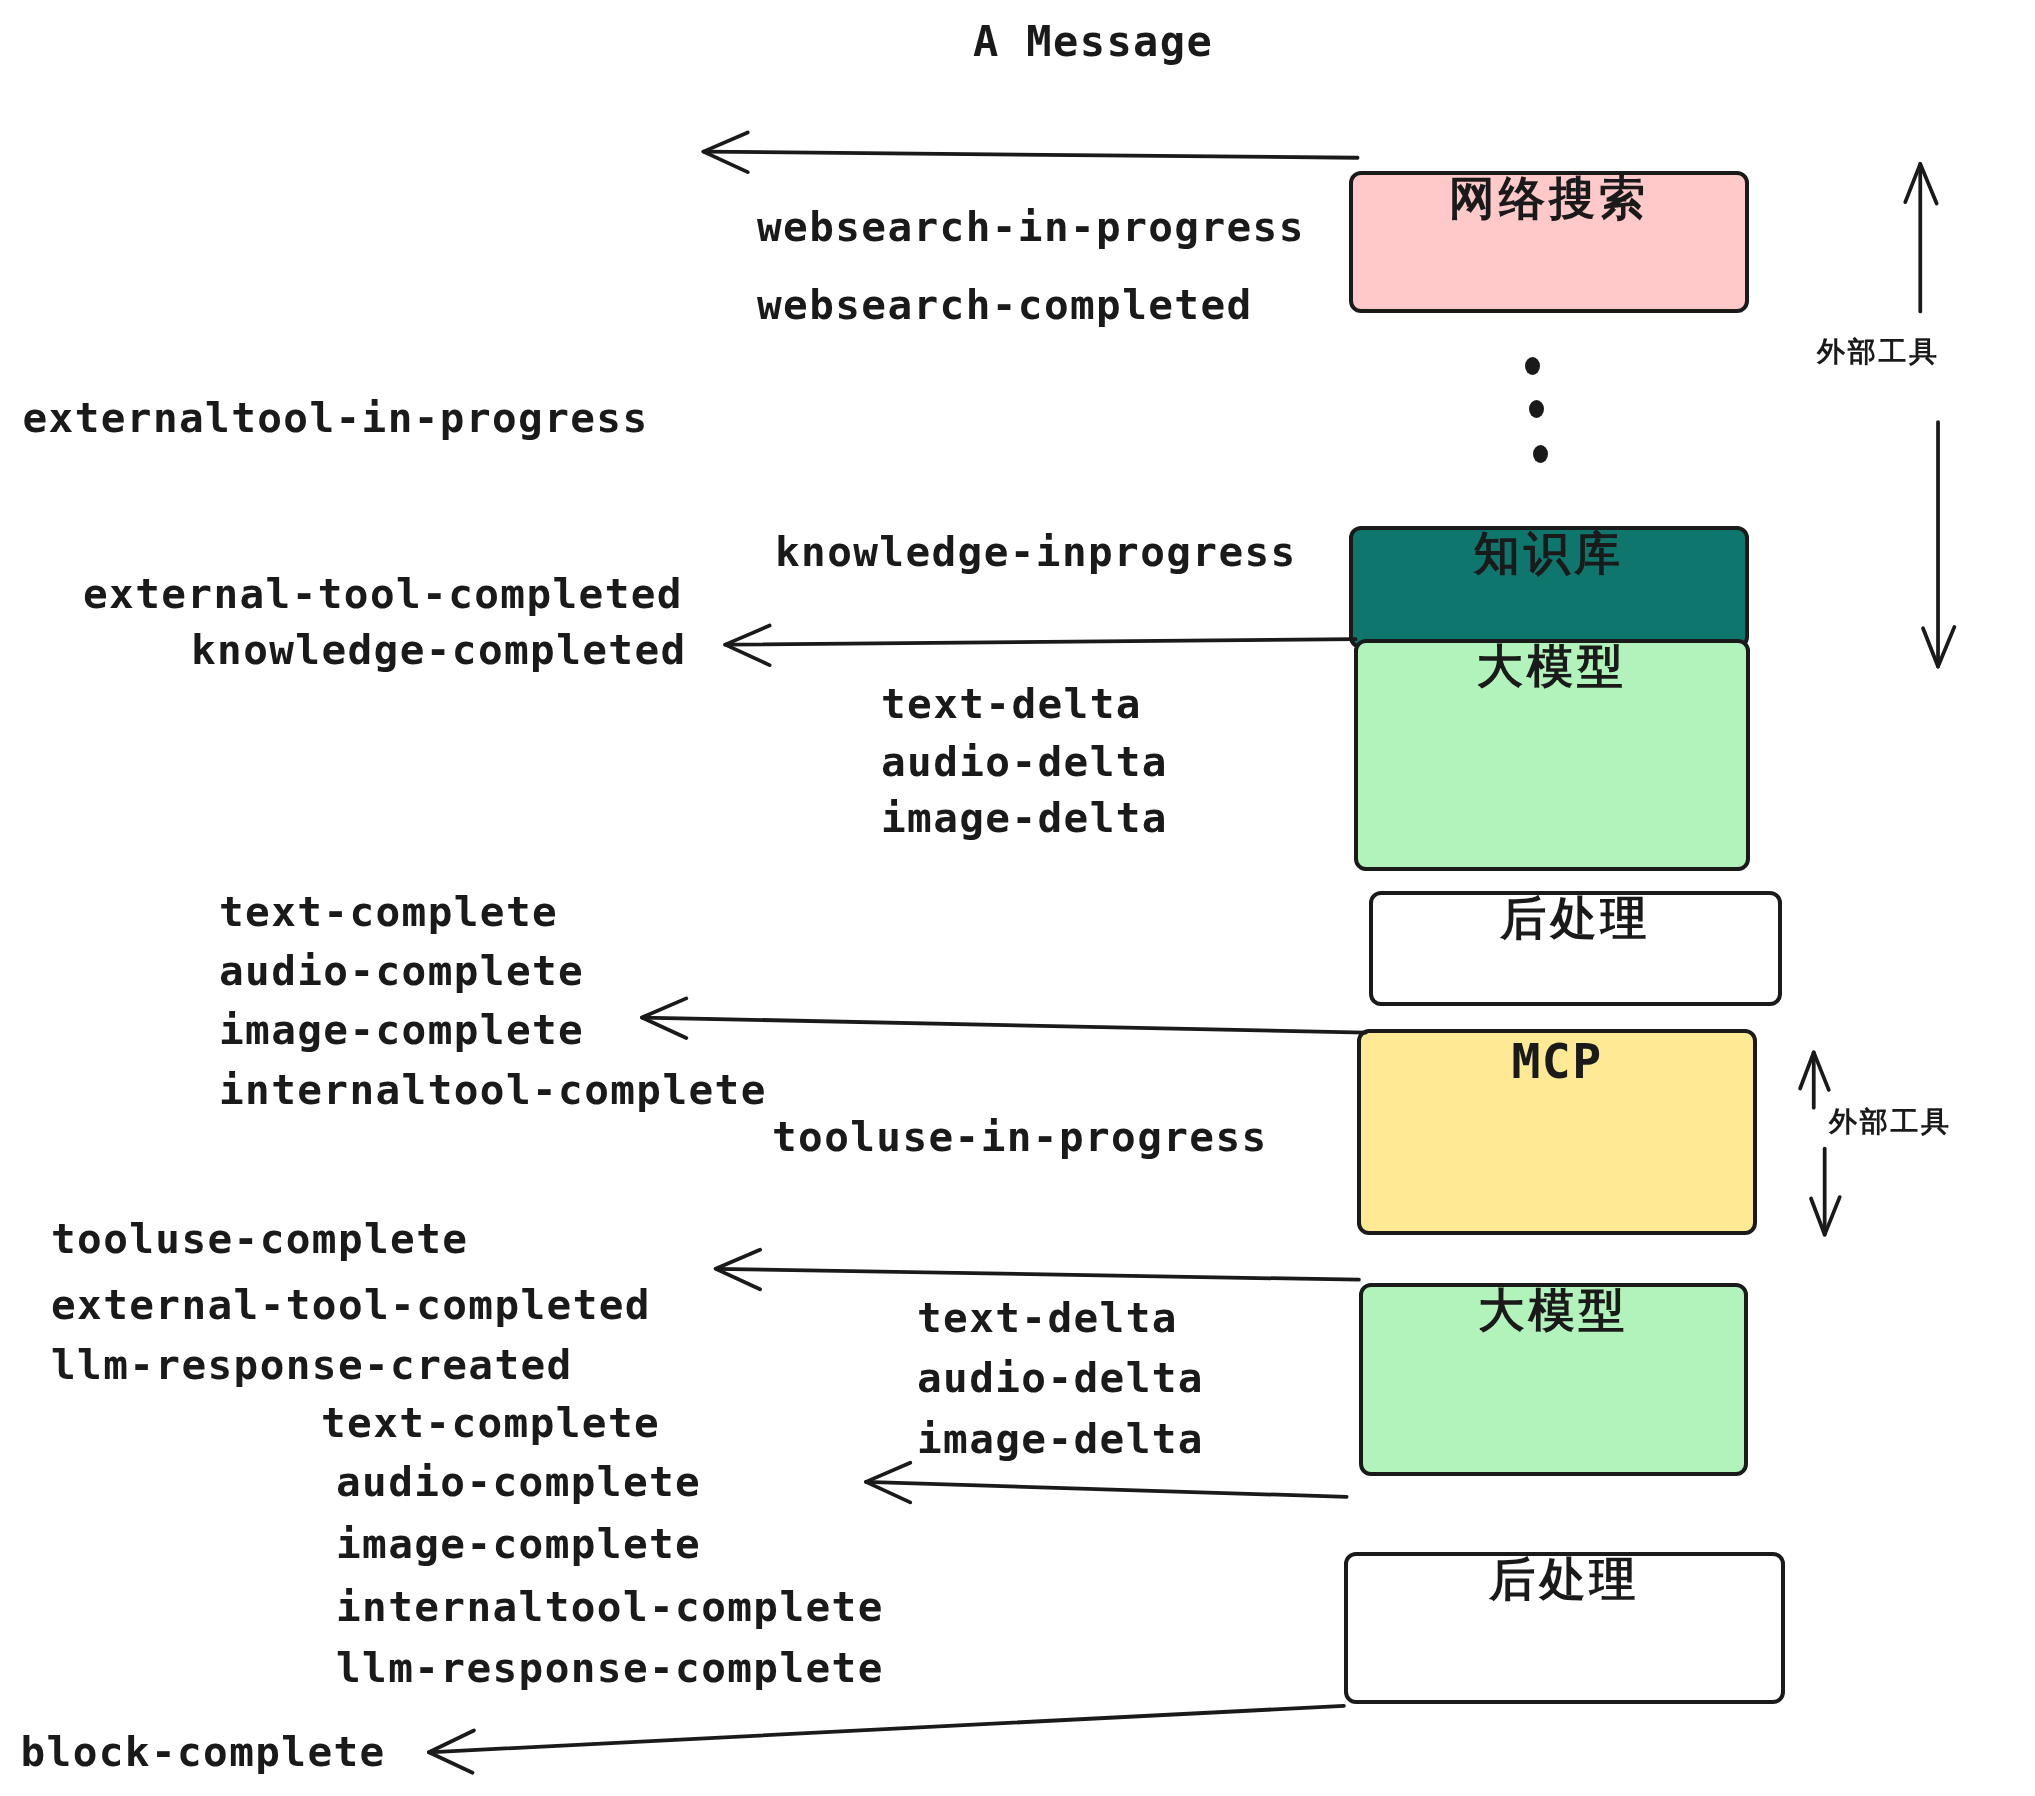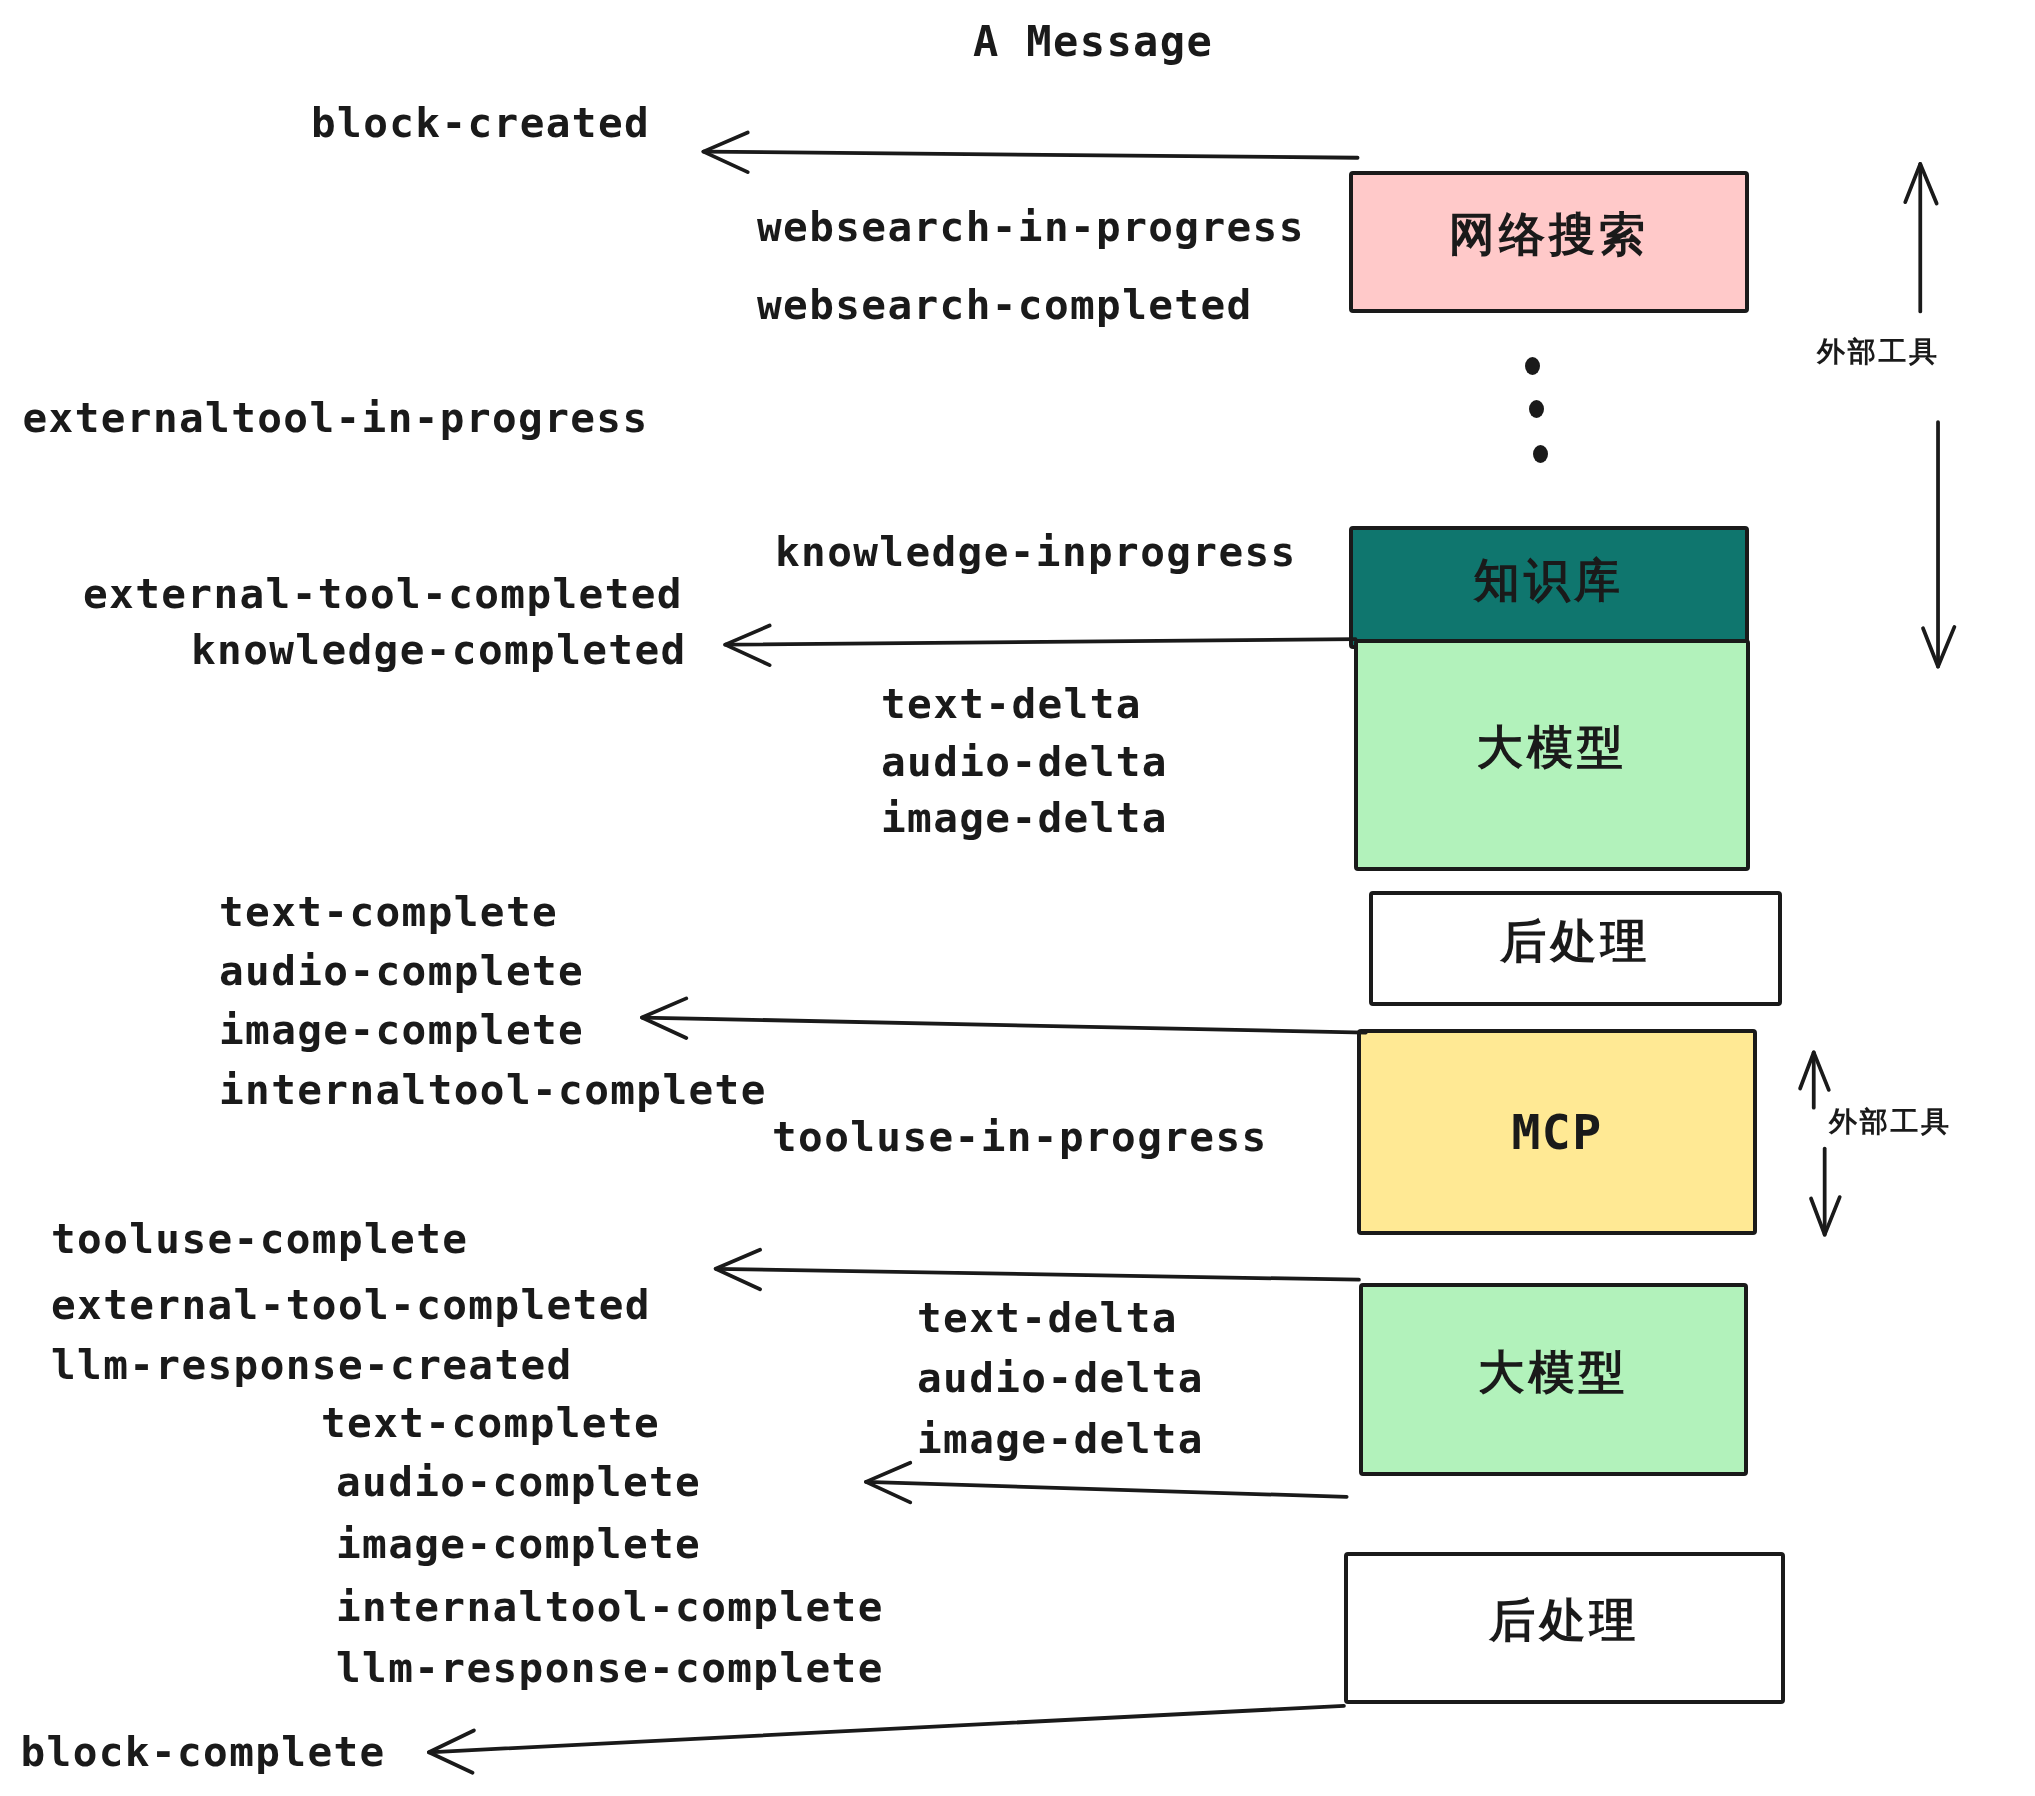--- a/index.html
+++ b/index.html
@@ -20,22 +20,22 @@
   }
   .title{
     position:absolute;
     font:bold 42px/1.1 "DejaVu Sans Mono", monospace;
     letter-spacing:1.4px;
     white-space:nowrap;
   }
   .box{
     position:absolute;
     border:4.1px solid #1a1a1a;
-    border-radius:4px;
-    display:flex;align-items:center;justify-content:center;
+    border-radius:12px;
+    display:flex;align-items:flex-start;justify-content:center;
     box-sizing:border-box;
   }
   .box .lbl{
     font-family:"DejaVu Sans","Liberation Sans",sans-serif;
     font-size:46px;font-weight:600;letter-spacing:4.1px;
     color:#1a1a1a;
     transform:translateY(-6.8px);
   }
   .box .lbl.mono{
     font-family:"DejaVu Sans Mono",monospace;
@@ -55,21 +55,20 @@
   svg.arrows{position:absolute;left:0;top:0;pointer-events:none;}
   svg.arrows path{stroke:#1a1a1a;stroke-width:5.5;fill:none;stroke-linecap:round;stroke-linejoin:round;}
 </style>
 </head>
 <body>
 
 <div class="canvas">
 
   <div class="title" style="left:973px;top:19px">A Message</div>
 
-  <div class="ev" style="left:311px;top:101px">block-created</div>
   <div class="ev" style="left:757px;top:283px">websearch-completed</div>
   <div class="ev" style="left:757px;top:205px">websearch-in-progress</div>
   <div class="ev" style="left:22.5px;top:396px">externaltool-in-progress</div>
   <div class="ev" style="left:775px;top:530px">knowledge-inprogress</div>
   <div class="ev" style="left:83px;top:572px">external-tool-completed</div>
   <div class="ev" style="left:191px;top:628px">knowledge-completed</div>
 
   <div class="ev" style="left:881px;top:682px">text-delta</div>
   <div class="ev" style="left:881px;top:740px">audio-delta</div>
   <div class="ev" style="left:881px;top:796px">image-delta</div>

